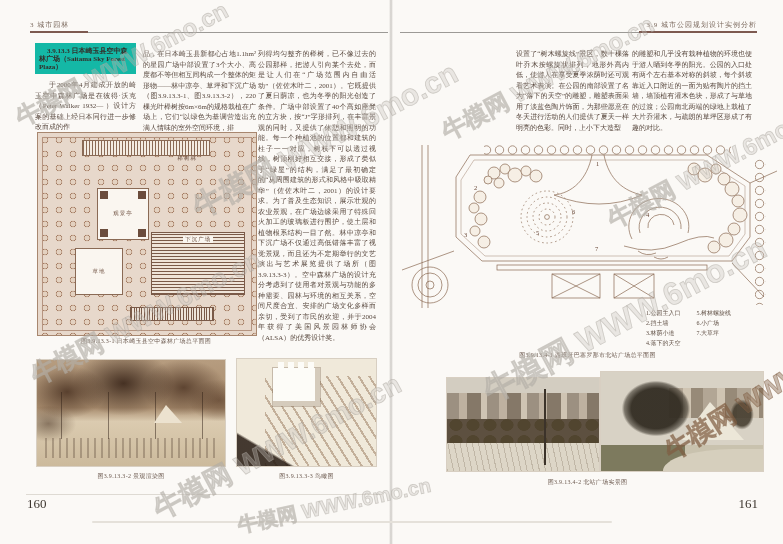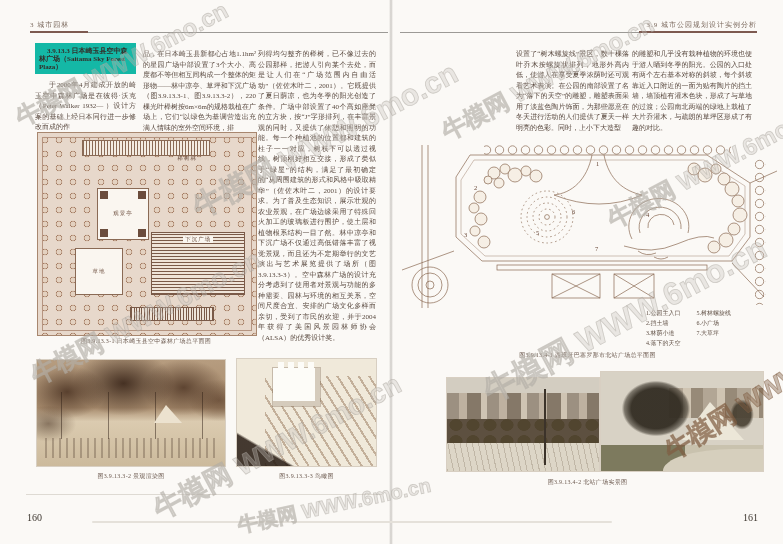--- a/index.html
+++ b/index.html
@@ -104,21 +104,21 @@
   .ph-park .tree2{position:absolute;right:3%;top:22%;width:20%;height:42%;
      background:radial-gradient(closest-side,rgba(70,62,48,.9) 0 55%,rgba(0,0,0,0) 74%);}
   .ph-park .pyramid{position:absolute;left:50%;top:30%;width:0;height:0;
      border-left:28px solid rgba(0,0,0,0);border-right:34px solid rgba(0,0,0,0);border-bottom:38px solid #ece7d8;}
   .ph-park .grass{position:absolute;left:0;bottom:0;width:100%;height:26%;
      background:linear-gradient(to right,#7d7a5e 0 52%,#c9c2ae 52%);}
   .ph-park .path{position:absolute;right:0;bottom:0;width:62%;height:22%;background:#d6cfbd;
      border-top-left-radius:70% 100%;}
   .cap-p5{left:0;top:478px;width:391px;}
 
-  .pagenum{position:absolute;top:512px;font-size:10px;color:#3c352e;text-align:right;}
+  .pagenum{position:absolute;top:496px;font-size:13px;color:#3c352e;text-align:right;}
   .pn-l{left:27px;} .pn-r{right:25px;font-family:Liberation Serif, serif;}
 
   .edge-line{position:absolute;height:1px;background:#dedad3;}
   .el-l{left:26px;top:494px;width:356px;}
   .smudge{position:absolute;left:92px;top:521px;width:520px;height:2px;background:#e5e1da;border-radius:2px;}
 
   .wm{position:absolute;z-index:6;pointer-events:none;white-space:nowrap;
       font-family:"Liberation Sans",sans-serif;font-weight:bold;
       color:rgba(198,194,188,.34);-webkit-text-stroke:.8px rgba(172,167,160,.5);}
   .w1{left:4px;top:48px;font-size:24px;transform:rotate(-28deg);}

